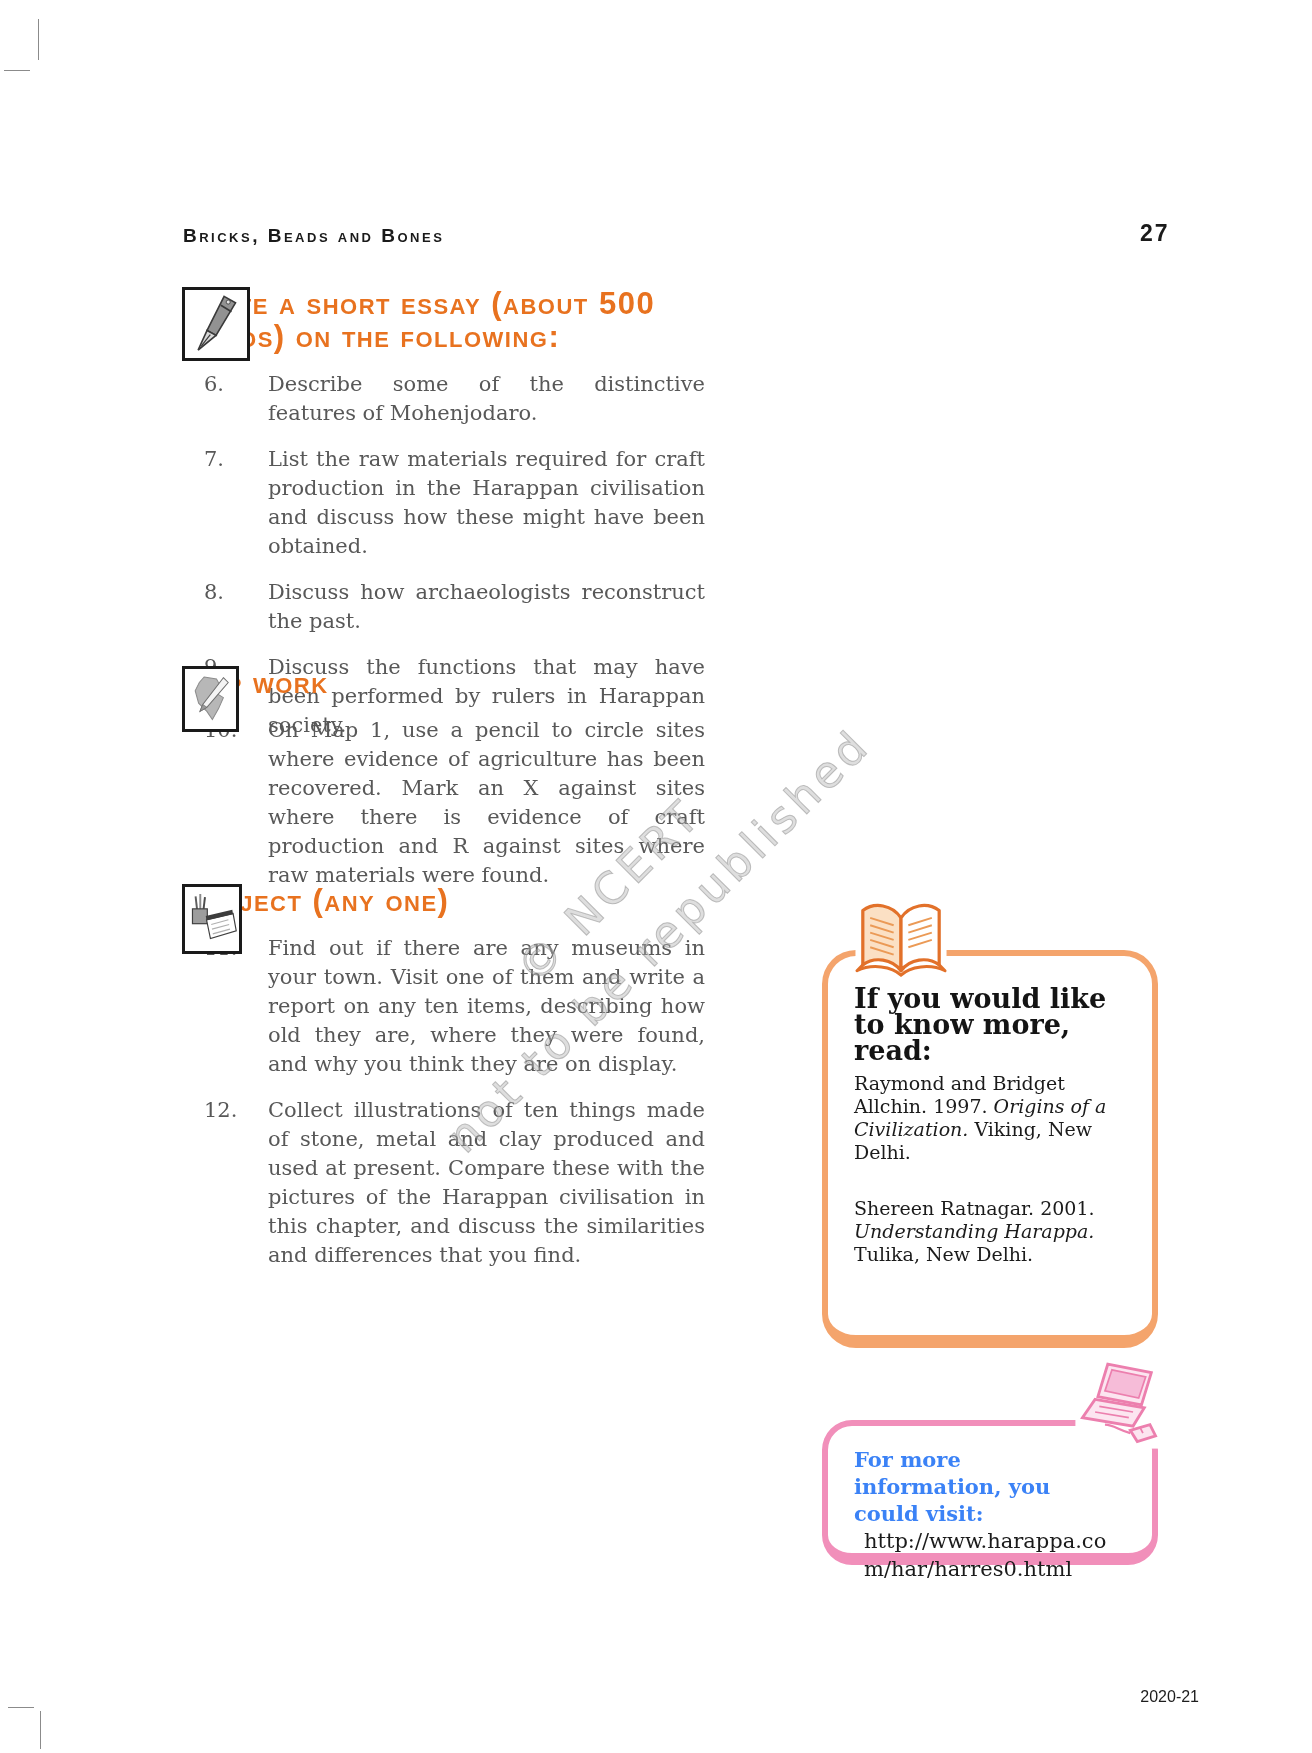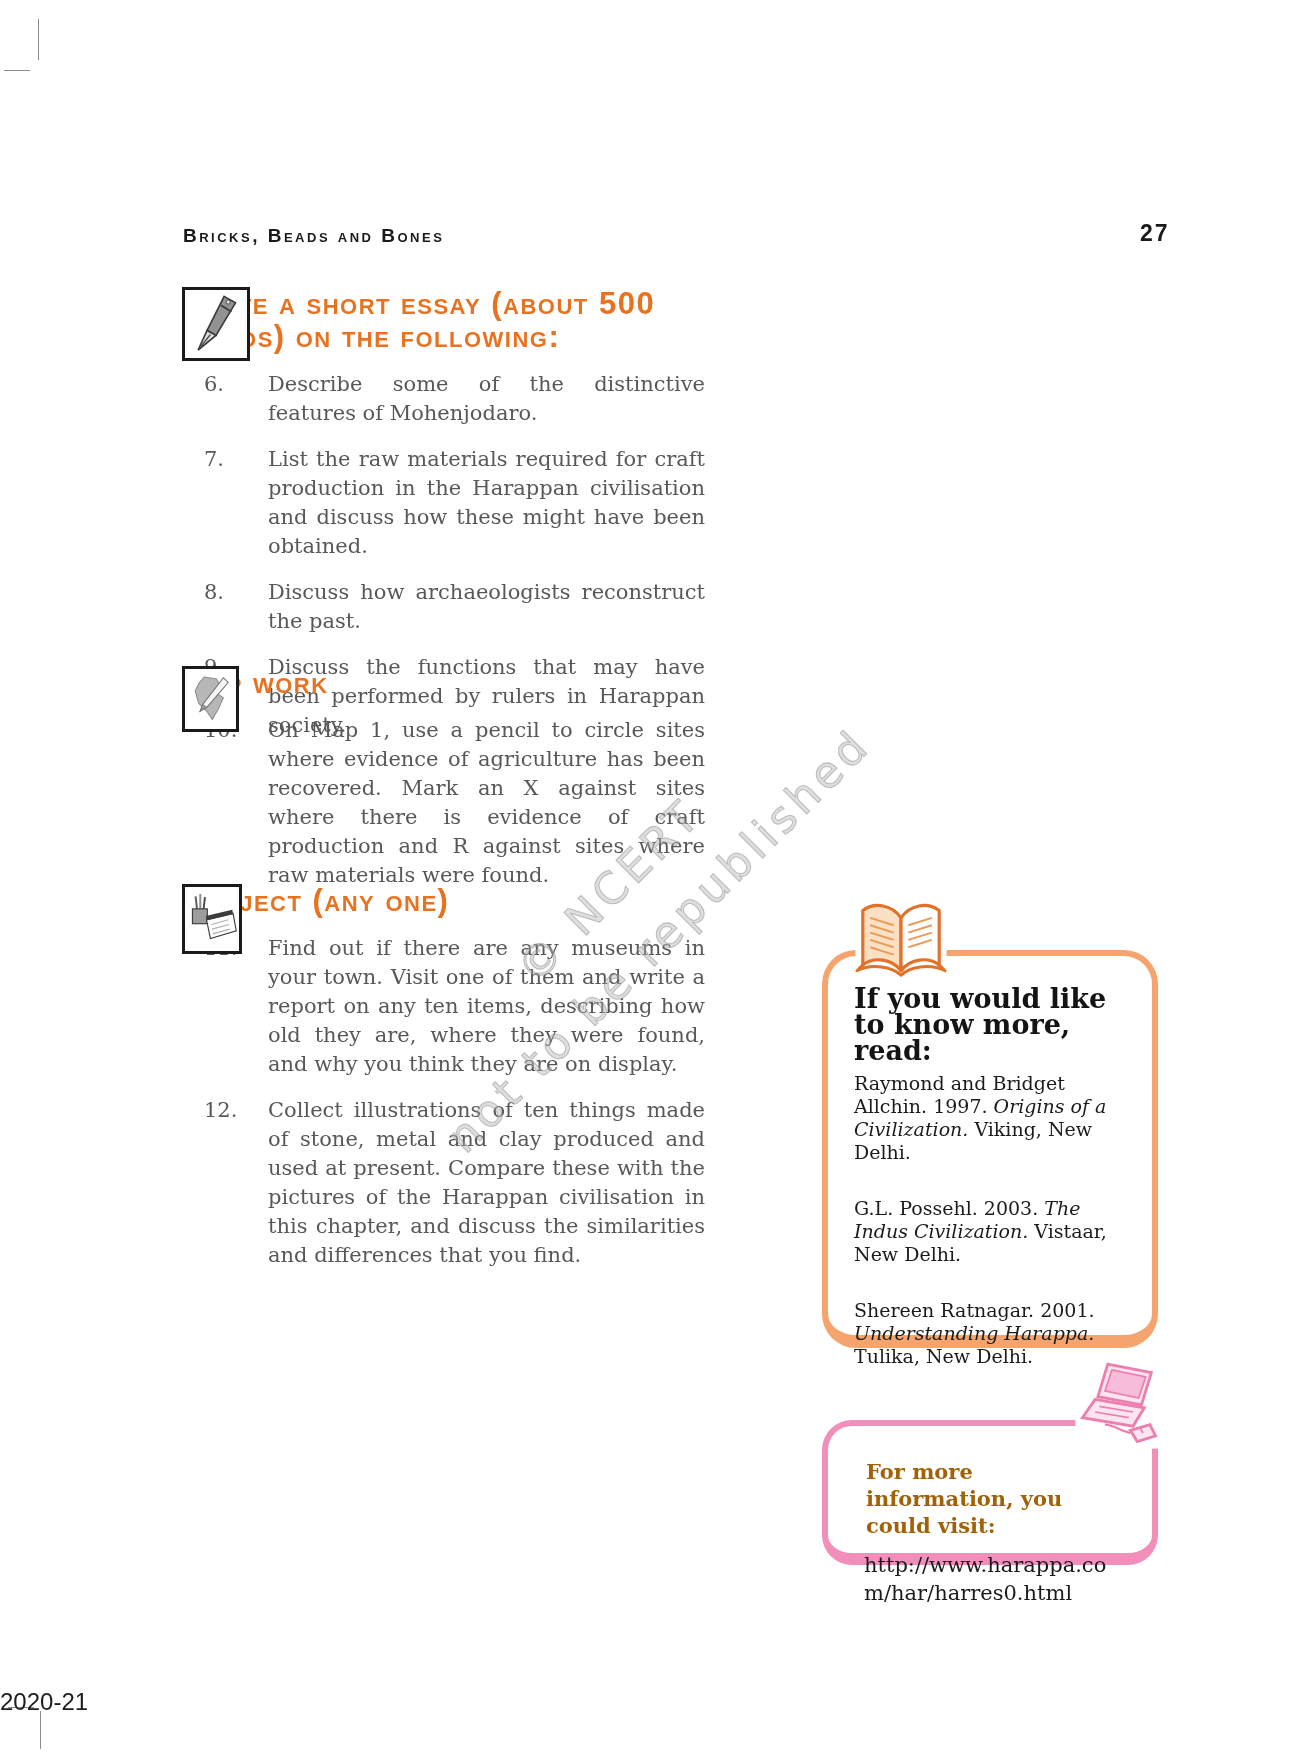--- a/index.html
+++ b/index.html
@@ -65,22 +65,22 @@
   .ref { font-size:19px; line-height:23px; color:#1b1b1b; margin:0 0 33px 0; max-width:270px; }
   .ref i { font-style:italic; }
 
   .info-box {
     position:absolute; left:822px; top:1420px; width:336px; height:145px;
     border:6px solid var(--box-pink-border,#f18fba);
     border-bottom-width:12px; border-radius:30px; box-sizing:border-box;
     padding:20px 20px 0 26px; background:#fff; z-index:1;
   }
   .info-box .box-heading {
-    font-size:21px; font-weight:bold; color:#a16207; line-height:27px;
-    margin:12px; max-width:235px;
+    font-size:21px; font-weight:bold; color:#3b82f6; line-height:27px;
+    margin:0; max-width:235px;
   }
   .info-box .url {
     font-size:21px; line-height:28px; color:#1b1b1b;
     word-break:break-all; max-width:282px;margin-left:10px;
   }
 
   .floating-icon { position:absolute; z-index:3; }
   .book-icon-wrap { left:854px; top:894px; width:94px; height:86px; }
   .computer-icon-wrap { left:1074px; top:1360px; width:90px; height:90px; }
 
@@ -89,22 +89,22 @@
     position:absolute; left:334px; top:846px; width:600px; height:140px;
     transform:rotate(-45deg); text-align:center;
     pointer-events:none; user-select:none; z-index:4;
     font-family:"DejaVu Sans", sans-serif;
     color:rgba(176,176,176,0.42);
     -webkit-text-stroke:1px rgba(145,145,145,0.55);
   }
   .watermark div { font-size:44px; line-height:70px; letter-spacing:5px; white-space:nowrap; }
 
   .footer {
-    position:absolute; left:0; right:0; top:1688px; text-align:left;
-    font-family:"Liberation Sans", sans-serif; font-size:24px; color:#1d1d1d;
+    position:absolute; left:0; right:0; top:1688px; text-align:right;
+    font-family:"Liberation Sans", sans-serif; font-size:16px; color:#1d1d1d;
   }
 </style>
 </head>
 <body>
 
 <div class="page">
 
   <div class="crop" style="left:38px;top:19px;width:1px;height:41px;"></div>
   <div class="crop" style="left:4px;top:70px;width:26px;height:1px;"></div>
   <div class="crop" style="left:1273px;top:19px;width:1px;height:41px;"></div>
@@ -191,25 +191,20 @@
       <span class="txt">Collect illustrations of ten things made of stone, metal and clay produced and used at present. Compare these with the pictures of the Harappan civilisation in this chapter, and discuss the similarities and differences that you find.</span>
     </div>
   </section>
 
   <aside class="read-more-box">
     <p class="box-heading">If you would like to know more, read:</p>
     <p class="ref">
       <span>Raymond and Bridget Allchin. 1997.</span>
       <i>Origins of a Civilization.</i>
       <span>Viking, New Delhi.</span>
-    </p>
-    <p class="ref">
-      <span>G.L. Possehl. 2003.</span>
-      <i>The Indus Civilization.</i>
-      <span>Vistaar, New Delhi.</span>
     </p>
     <p class="ref">
       <span>Shereen Ratnagar. 2001.</span>
       <i>Understanding Harappa.</i>
       <span>Tulika, New Delhi.</span>
     </p>
   </aside>
   <div class="floating-icon book-icon-wrap">
     <svg width="94" height="86" viewBox="0 0 64 58">
       <rect x="1" y="1" width="62" height="56" fill="#ffffff"></rect>

